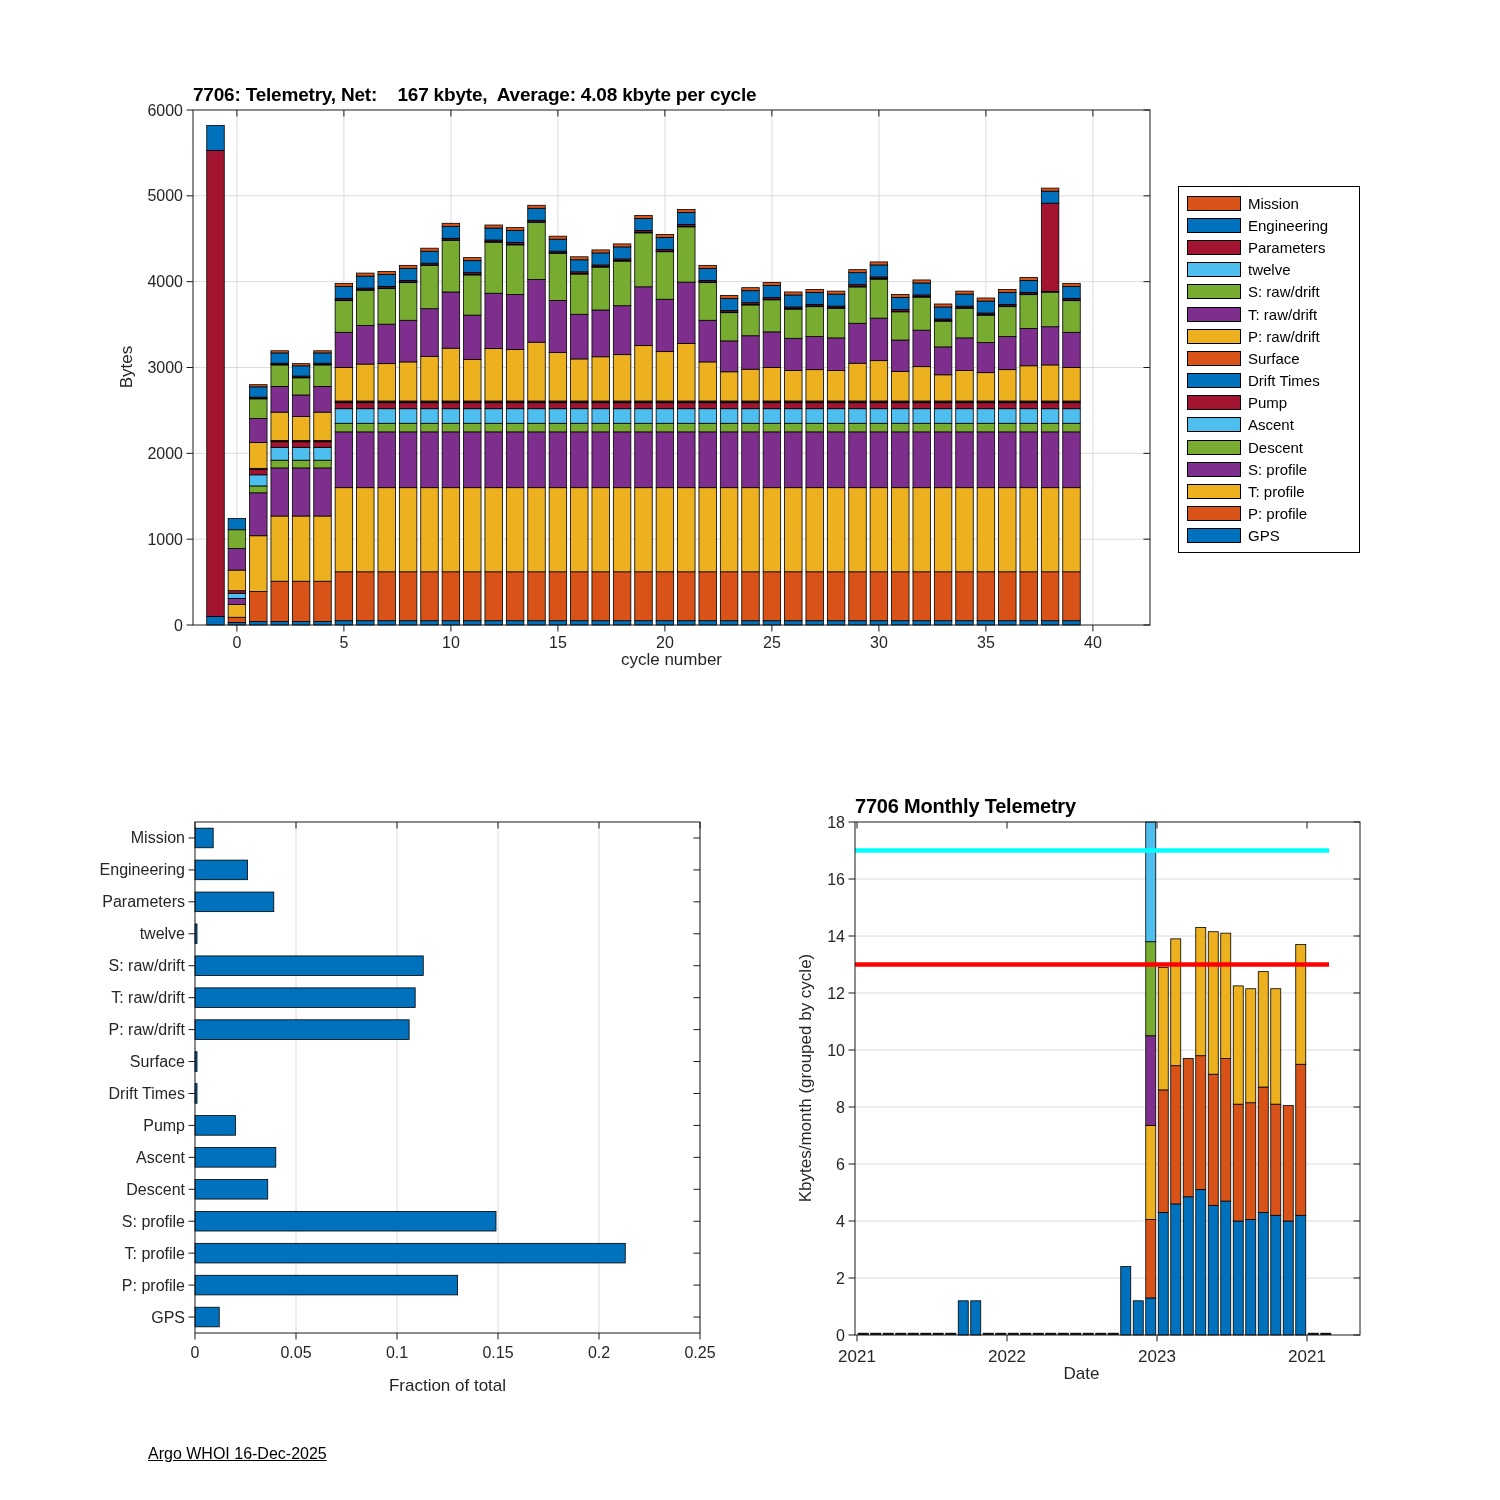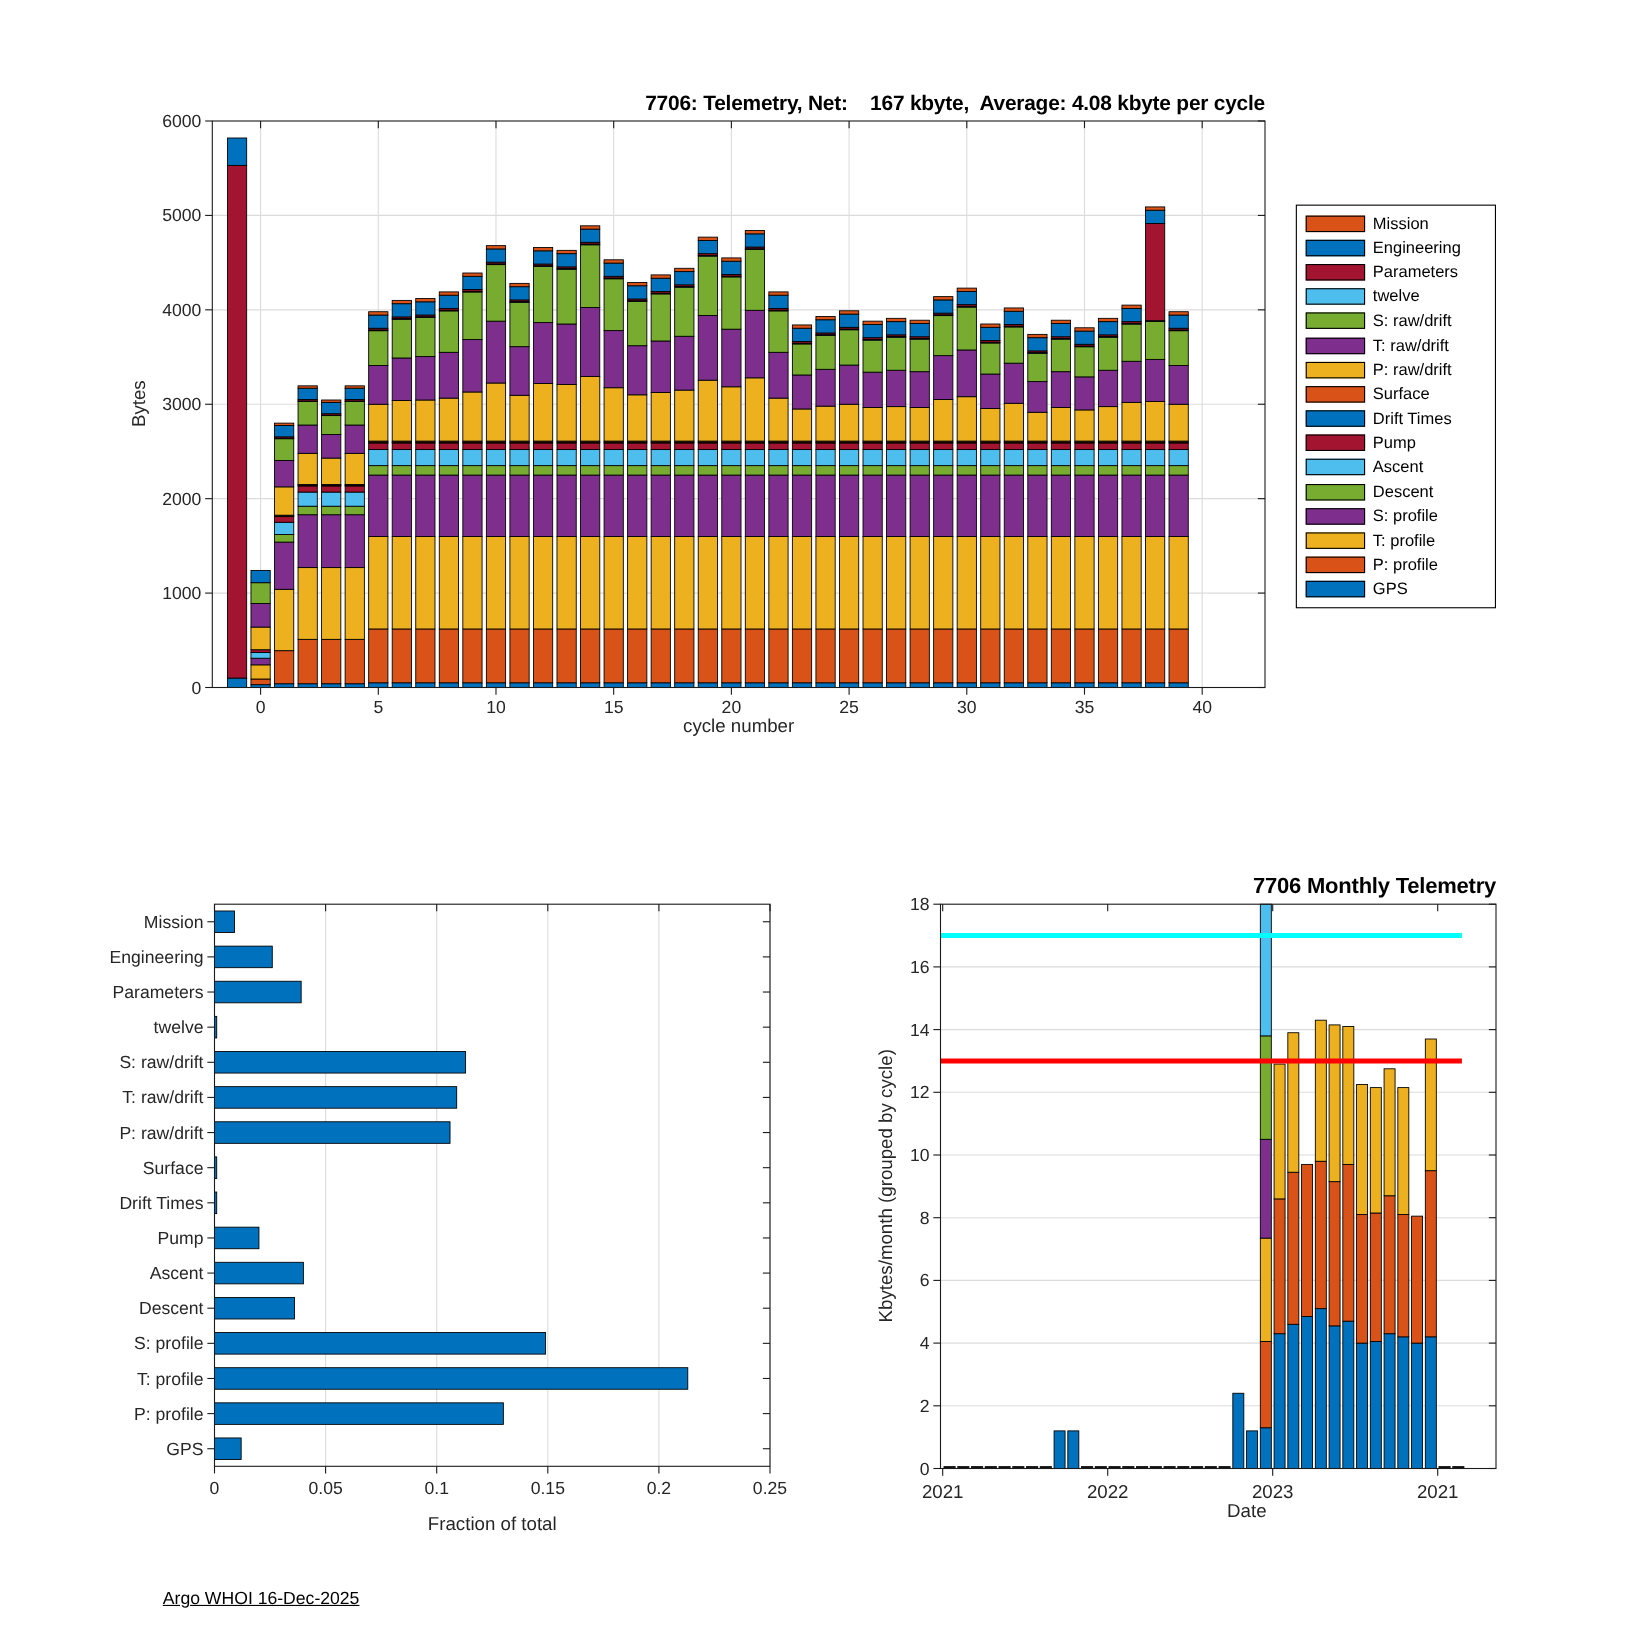--- a/index.html
+++ b/index.html
@@ -1,27 +1,27 @@
 <!DOCTYPE html>
 <html><head>
 <meta charset="utf-8">
 <style>
   html,body{margin:0;padding:0;background:#ffffff;}
   .page{position:relative;width:1500px;height:1500px;background:#ffffff;
         font-family:"Liberation Sans",sans-serif;overflow:hidden;}
   #plot-svg{position:absolute;left:0;top:0;}
-  .chart-title{position:absolute;text-align:right;font-weight:bold;color:#000;
+  .chart-title{position:absolute;text-align:left;font-weight:bold;color:#000;
                white-space:pre;letter-spacing:-0.2px;}
   .title-top{left:193px;width:957px;top:84px;font-size:19px;}
   .title-portion{left:155px;width:560px;top:795px;font-size:18px;}
   .title-monthly{left:855px;width:505px;top:795px;font-size:20px;}
   .axis-label{position:absolute;color:#262626;font-size:17px;text-align:center;white-space:nowrap;}
   .xlab-top{left:193px;width:957px;top:650px;}
   .xlab-portion{left:195px;width:505px;top:1376px;}
-  .xlab-monthly{left:881px;width:505px;top:1364px;}
+  .xlab-monthly{left:829px;width:505px;top:1364px;}
   .ylab{position:absolute;transform:translate(-50%,-50%) rotate(-90deg);
         transform-origin:center center;white-space:nowrap;color:#262626;font-size:17px;}
   .ylab-top{left:127px;top:367px;}
   .ylab-monthly{left:806px;top:1078px;}
   .legend{position:absolute;left:1178px;top:186px;width:182px;height:367px;
           background:#fff;border:1px solid #000;box-sizing:border-box;
           display:flex;flex-direction:column;justify-content:space-around;
           padding:5px 0 5px 8px;z-index:5;}
   .legend-row{display:flex;align-items:center;height:16px;}
   .legend-patch{width:54px;height:15px;border:1px solid #000;box-sizing:border-box;

